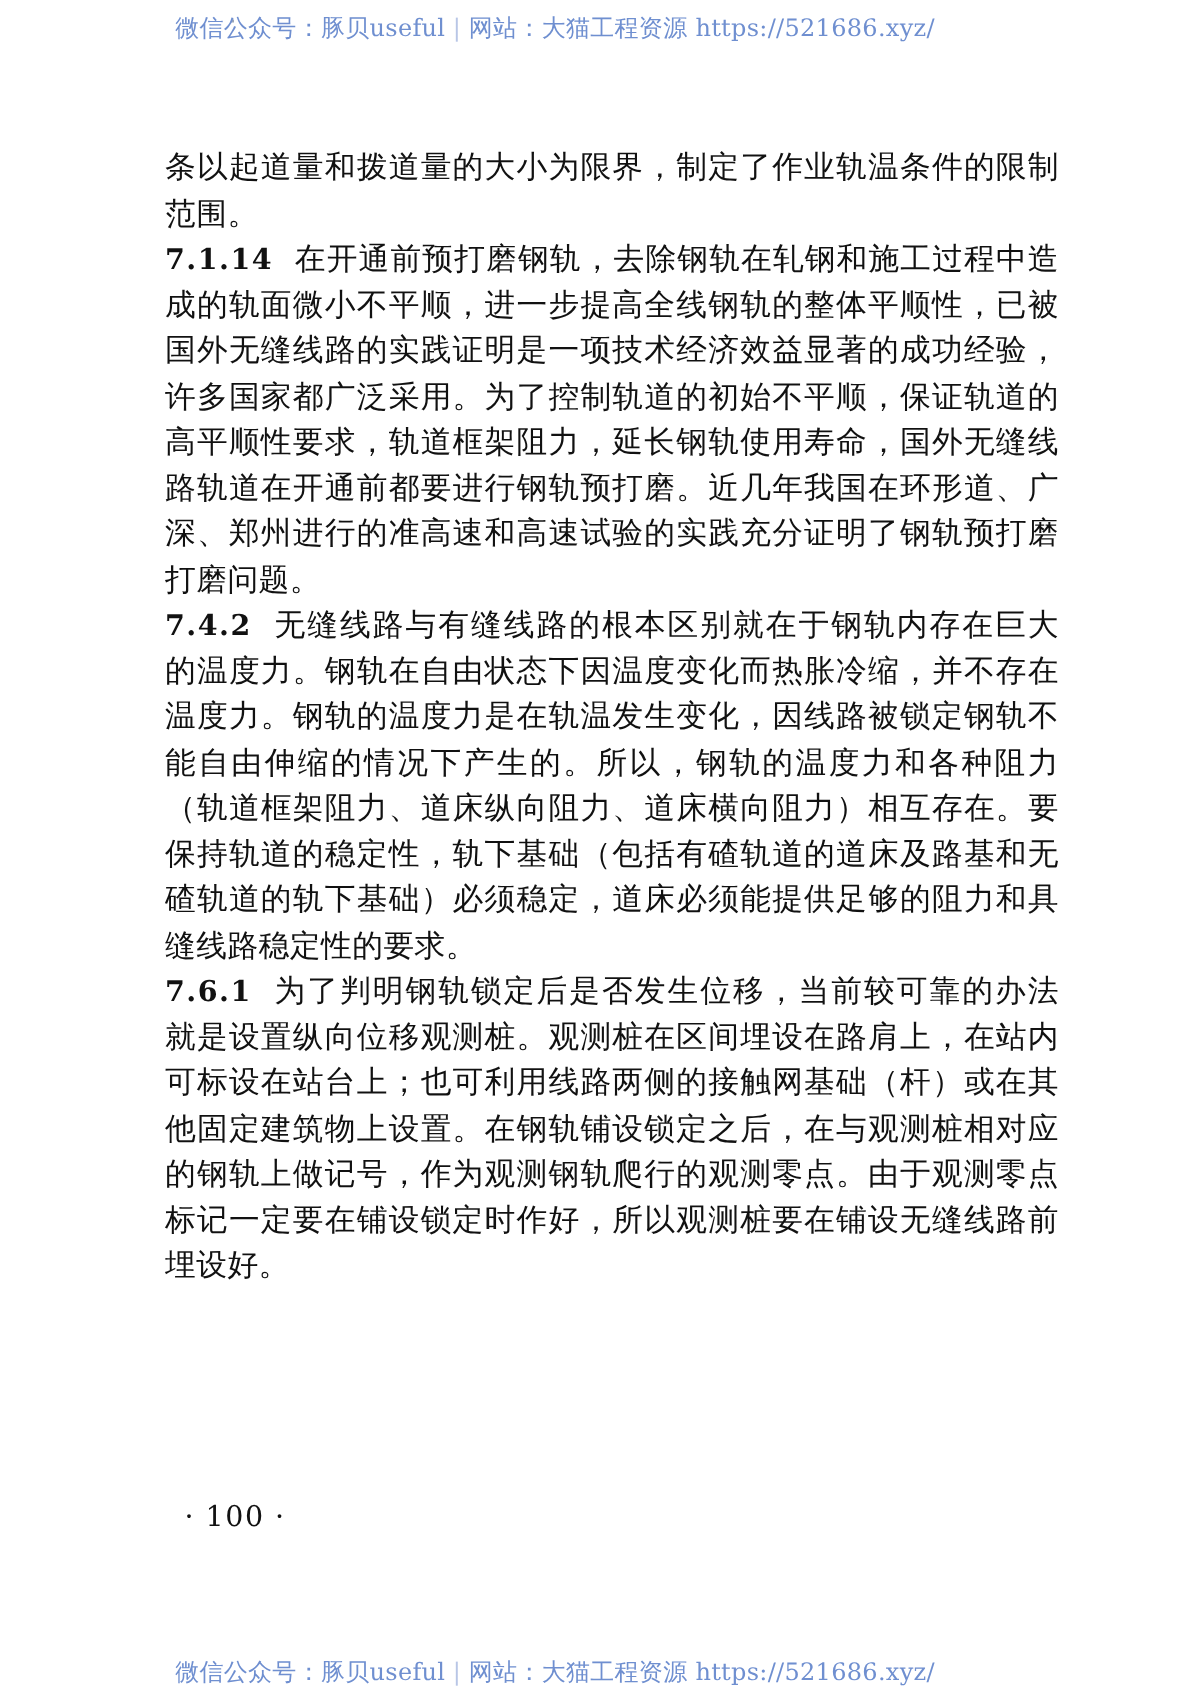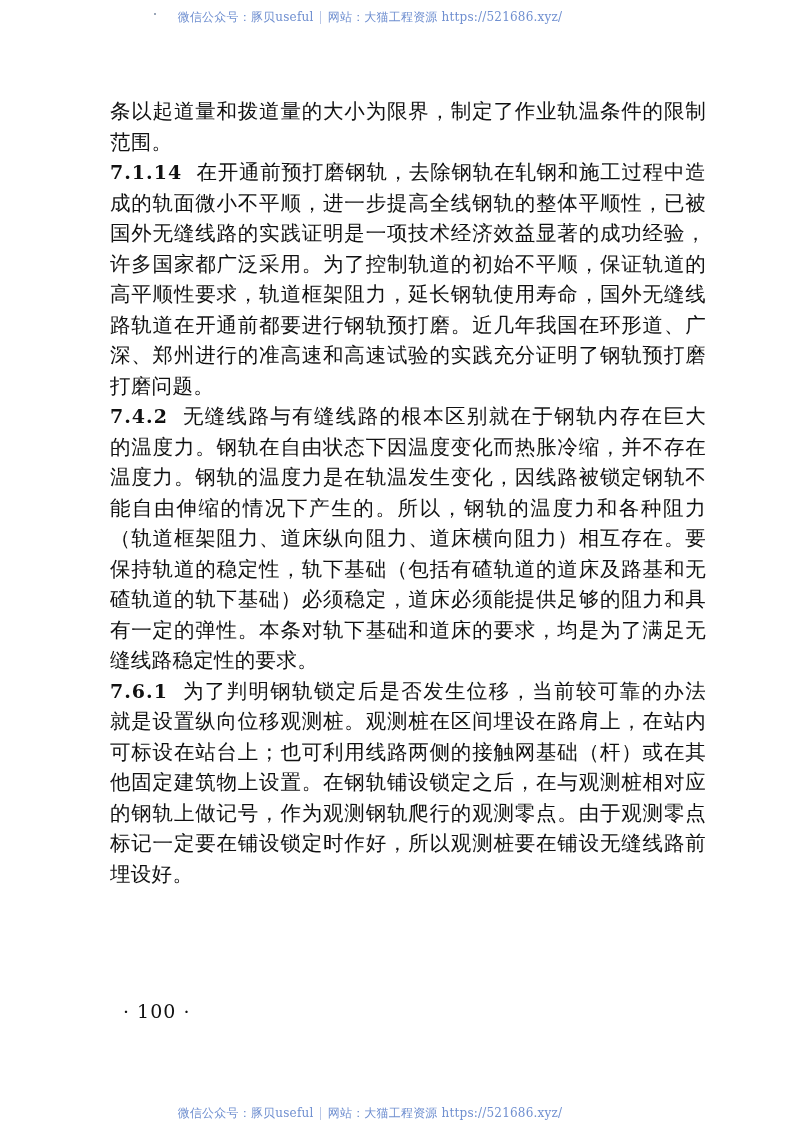--- a/index.html
+++ b/index.html
@@ -14,21 +14,21 @@
       overflow: hidden;
       font-family: "DejaVu Serif", "Liberation Serif", serif;
       color: #111111;
     }
     .watermark {
       position: absolute;
       left: 0;
       width: 740px;
       text-align: center;
       font-family: "DejaVu Serif", "Liberation Serif", serif;
-      font-size: 12px;
+      font-size: 16px;
       color: #6f8fd0;
       letter-spacing: 0.2px;
       white-space: nowrap;
     }
     .watermark.top { top: 9px; }
     .watermark.bottom { top: 1105px; }
     .watermark .sep { color: #b8c6e6; margin: 0 5px; }
     .dot-mark {
       position: absolute;
       left: 154px;
@@ -100,21 +100,20 @@
   </div>
 
   <div>
     <div class="line"><span class="sec-num">7.4.2</span><span>无缝线路与有缝线路的根本区别就在于钢轨内存在巨大</span></div>
     <div class="line">的温度力。钢轨在自由状态下因温度变化而热胀冷缩，并不存在</div>
     <div class="line">温度力。钢轨的温度力是在轨温发生变化，因线路被锁定钢轨不</div>
     <div class="line">能自由伸缩的情况下产生的。所以，钢轨的温度力和各种阻力</div>
     <div class="line">（轨道框架阻力、道床纵向阻力、道床横向阻力）相互存在。要</div>
     <div class="line">保持轨道的稳定性，轨下基础（包括有碴轨道的道床及路基和无</div>
     <div class="line">碴轨道的轨下基础）必须稳定，道床必须能提供足够的阻力和具</div>
-    <div class="line">有一定的弹性。本条对轨下基础和道床的要求，均是为了满足无</div>
     <div class="line last">缝线路稳定性的要求。</div>
   </div>
 
   <div>
     <div class="line"><span class="sec-num">7.6.1</span><span>为了判明钢轨锁定后是否发生位移，当前较可靠的办法</span></div>
     <div class="line">就是设置纵向位移观测桩。观测桩在区间埋设在路肩上，在站内</div>
     <div class="line">可标设在站台上；也可利用线路两侧的接触网基础（杆）或在其</div>
     <div class="line">他固定建筑物上设置。在钢轨铺设锁定之后，在与观测桩相对应</div>
     <div class="line">的钢轨上做记号，作为观测钢轨爬行的观测零点。由于观测零点</div>
     <div class="line">标记一定要在铺设锁定时作好，所以观测桩要在铺设无缝线路前</div>

